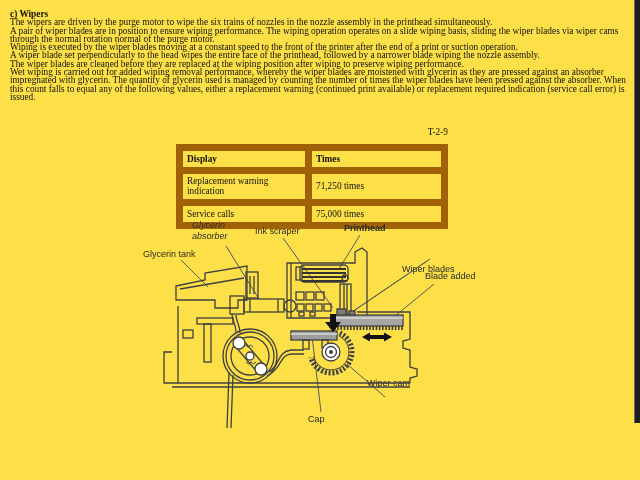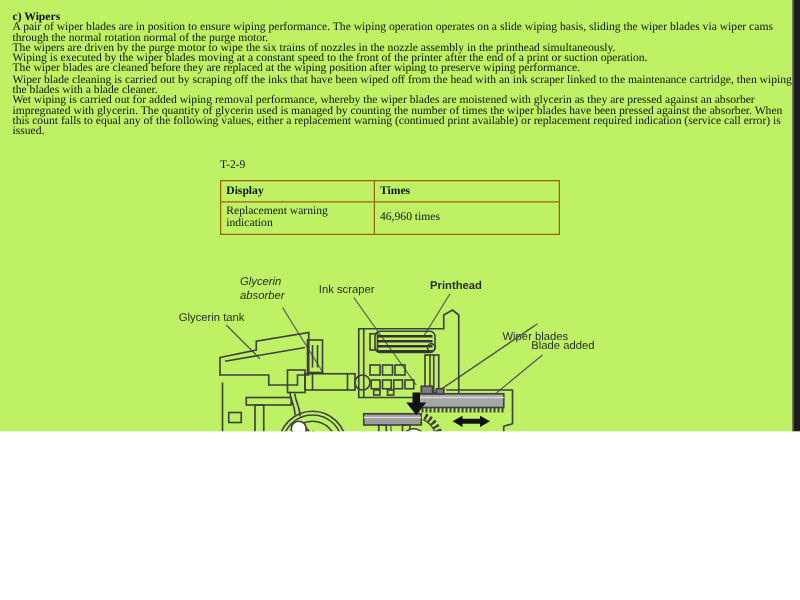--- a/index.html
+++ b/index.html
@@ -1,65 +1,69 @@
 <!DOCTYPE html>
 <html><head>
 <meta charset="utf-8">
 <style>
   html,body{margin:0;padding:0;}
-  #page{position:relative;width:640px;height:345px;background:#bef264;overflow:hidden;
+  #page{position:relative;width:640px;height:480px;background:#fde047;overflow:hidden;
         font-family:"Liberation Serif",serif;color:#111;}
   
   #bodytext{position:absolute;left:10px;top:10px;width:624px;
             font-size:9.3px;line-height:8.3px;letter-spacing:0;}
   #bodytext p{margin:0;}
   #bodytext .heading{font-weight:bold;}
   
-  #tablecaption{position:absolute;left:176px;top:127px;width:272px;text-align:left;
+  #tablecaption{position:absolute;left:176px;top:127px;width:272px;text-align:right;
                 font-size:9.3px;}
   #spec-table{position:absolute;left:176px;top:144px;width:272px;border-collapse:collapse;
               font-size:9.3px;}
-  #spec-table td,#spec-table th{border:1px solid #a16207;padding:2px 3px 3px 4px;text-align:left;
+  #spec-table td,#spec-table th{border:7px solid #a16207;padding:2px 3px 3px 4px;text-align:left;
               font-weight:normal;height:11px;}
   #spec-table th{font-weight:bold;}
   #spec-table .col-display{width:115px;}
   
   .dlabel{position:absolute;font-family:"Liberation Sans",sans-serif;font-size:9px;
           line-height:11px;color:#2a2a2a;white-space:nowrap;}
   .dlabel.wrap{white-space:normal;width:46px;}
   
   #edgebar{position:absolute;right:0;top:0;width:5px;height:423px;background:#1d1d1d;
            border-left:1px solid #6a6a6a;}
   svg{position:absolute;left:0;top:0;}
 </style>
 </head>
 <body>
 
 <div id="page">
 
   <div id="bodytext">
     <p class="heading">c) Wipers</p>
+    <p>The wipers are driven by the purge motor to wipe the six trains of nozzles in the nozzle assembly in the printhead simultaneously.</p>
     <p>A pair of wiper blades are in position to ensure wiping performance. The wiping operation operates on a slide wiping basis, sliding the wiper blades via wiper cams through the normal rotation normal of the purge motor.</p>
-    <p>The wipers are driven by the purge motor to wipe the six trains of nozzles in the nozzle assembly in the printhead simultaneously.</p>
     <p>Wiping is executed by the wiper blades moving at a constant speed to the front of the printer after the end of a print or suction operation.</p>
+    <p>A wiper blade set perpendicularly to the head wipes the entire face of the printhead, followed by a narrower blade wiping the nozzle assembly.</p>
     <p>The wiper blades are cleaned before they are replaced at the wiping position after wiping to preserve wiping performance.</p>
-    <p>Wiper blade cleaning is carried out by scraping off the inks that have been wiped off from the head with an ink scraper linked to the maintenance cartridge, then wiping the blades with a blade cleaner.</p>
     <p>Wet wiping is carried out for added wiping removal performance, whereby the wiper blades are moistened with glycerin as they are pressed against an absorber impregnated with glycerin. The quantity of glycerin used is managed by counting the number of times the wiper blades have been pressed against the absorber. When this count falls to equal any of the following values, either a replacement warning (continued print available) or replacement required indication (service call error) is issued.</p>
   </div>
 
   <div id="tablecaption">T-2-9</div>
   <table id="spec-table">
     <tbody>
         <tr>
       <th class="col-display">Display</th>
       <th>Times</th>
     </tr>
     <tr>
       <td>Replacement warning indication</td>
-      <td>46,960 times</td>
+      <td>71,250 times</td>
+    </tr>
+    <tr>
+      <td>Service calls</td>
+      <td>75,000 times</td>
     </tr>
   </tbody>
     </table>
 
   <div class="dlabel" style="left:143px;top:249px;">Glycerin tank</div>
   <div class="dlabel wrap" style="left:192px;top:220px;font-style:italic;">Glycerin absorber</div>
   <div class="dlabel" style="left:255px;top:226px;">Ink scraper</div>
   <div class="dlabel" style="left:344px;top:223px;font-weight:bold;">Printhead</div>
   <div class="dlabel" style="left:402px;top:264px;">Wiper blades</div>
   <div class="dlabel" style="left:425px;top:271px;">Blade added</div>

